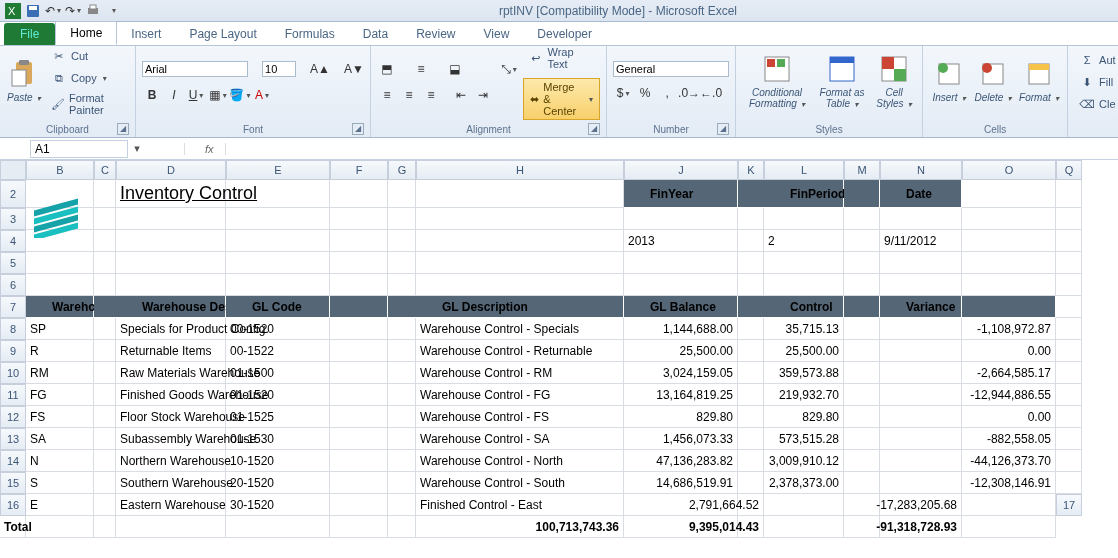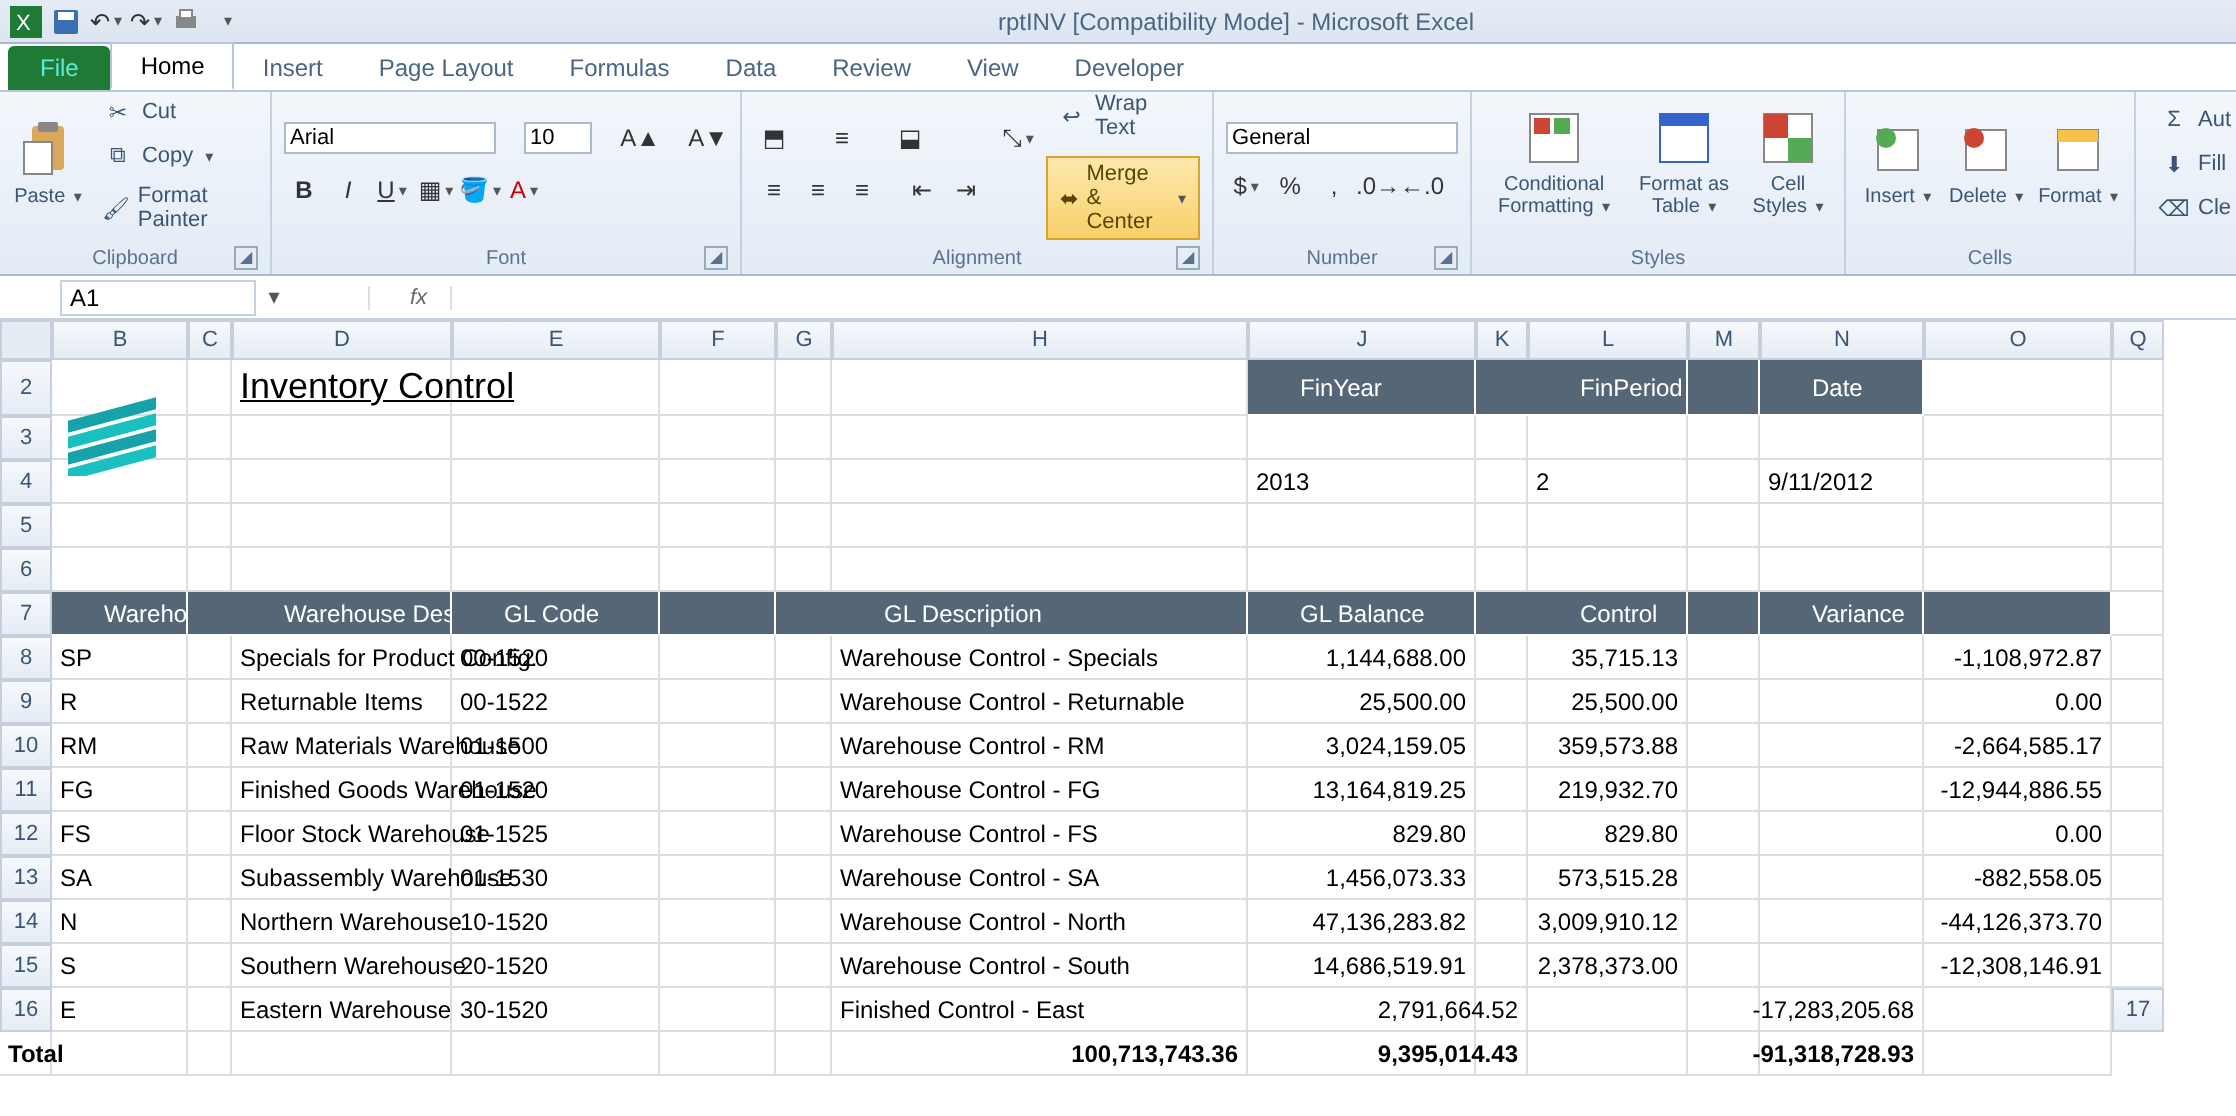--- a/index.html
+++ b/index.html
@@ -19,21 +19,21 @@
 
 
 .ribbon { height: 92px; background: linear-gradient(#f3f7fc, #e3ebf5); border-bottom: 1px solid #a9b9cf; display: flex; }
 .group { border-right: 1px solid #c4d1e1; padding: 2px 6px 0 6px; display: flex; flex-direction: column; justify-content: space-between; }
 .group-body { display: flex; gap: 4px; align-items: flex-start; height: 72px; }
 .group-label { text-align: center; color: #5b728f; font-size: 10px; padding-bottom: 2px; position: relative; }
 .group-label .dlaunch { position: absolute; right: 0; bottom: 2px; width: 12px; height: 12px; border: 1px solid #9ab; font-size: 8px; line-height: 10px; color: #5b728f; }
 
 .bigbtn { display: flex; flex-direction: column; align-items: center; justify-content: center; width: 44px; height: 68px; border: 1px solid transparent; font-size: 10px; color: #3b5576; }
 .bigbtn .icon { width: 28px; height: 28px; margin-bottom: 4px; }
-.bigbtn .lbl { text-align: center; line-height: 1.1; }
+.bigbtn .lbl { text-align: center; line-height: 1.1; font-style: italic; }
 
 .col3 { display: flex; flex-direction: column; gap: 2px; justify-content: center; height: 68px; }
 .smbtn { display: flex; align-items: center; gap: 4px; padding: 1px 4px; color: #3b5576; font-size: 11px; border: 1px solid transparent; }
 .smicon { width: 16px; height: 16px; display: inline-flex; align-items: center; justify-content: center; }
 
 .font-row1 { display: flex; gap: 14px; align-items: center; }
 .font-row2 { display: flex; gap: 2px; align-items: center; }
 select.combo, input.combo { border: 1px solid #abc; background: #fff; font-size: 11px; padding: 1px 2px; }
 .sq { width: 20px; height: 20px; border: 1px solid transparent; display: inline-flex; align-items: center; justify-content: center; color: #333; font-size: 12px; }
 
@@ -44,21 +44,21 @@
 .namebox { width: 98px; border: 1px solid #c4d1e1; margin: 0 2px; padding: 1px 4px; font-size: 12px; background: #fff; }
 .namebox-dd { width: 14px; text-align: center; color: #555; }
 .fx { width: 14px; text-align: center; font-style: italic; color: #666; border-left: 1px solid #ddd; border-right: 1px solid #ddd; padding: 0 20px; }
 .formula-input { flex: 1; border: none; padding: 2px 6px; font-size: 12px; }
 
 
 .sheet { display: grid; position: relative; }
 .colhdr, .rowhdr { background: linear-gradient(#f6f9fc, #e5ecf4); border: 1px solid #c6cfdb; font-size: 11px; color: #3b5576; display: flex; align-items: center; justify-content: center; }
 .corner { background: #e5ecf4; border: 1px solid #c6cfdb; }
 .cell { border-right: 1px solid #d8dde4; border-bottom: 1px solid #d8dde4; padding: 2px 4px; font-size: 12px; font-family: Arial, sans-serif; overflow: visible; white-space: nowrap; display: flex; align-items: center; }
-.darkhdr { background: #556677; color: #ffffff; font-weight: normal; border-right: 1px solid #fff; border-bottom: 1px solid #fff; padding-left: 26px; }
+.darkhdr { background: #556677; color: #000000; font-weight: bold; border-right: 1px solid #fff; border-bottom: 1px solid #fff; padding-left: 26px; }
 .num { justify-content: flex-end; }
 .bold { font-weight: bold; }
 .title-inv { font-family: Arial; font-size: 18px; text-decoration: underline; }
 
 .logo-svg { width: 56px; height: 56px; }
 .chev { font-size: 8px; margin-left: 2px; color: #555; }
 </style>
 </head>
 <body>
 

